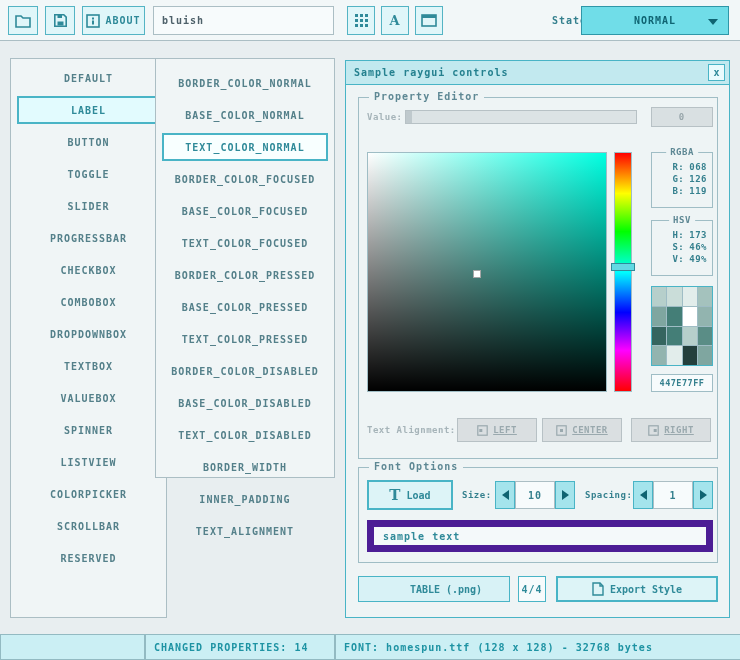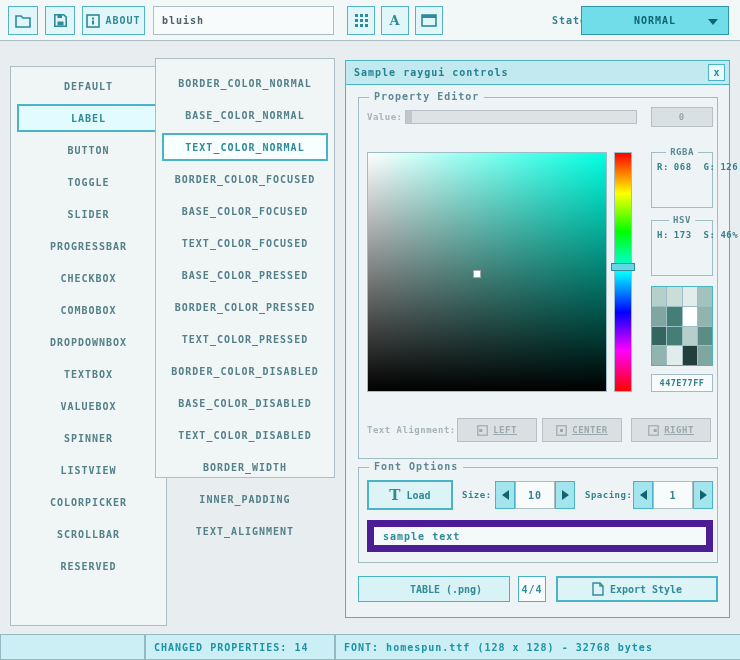--- a/index.html
+++ b/index.html
@@ -50,21 +50,21 @@
 
   .picker{position:absolute;left:8px;top:54px;width:240px;height:240px;border:1px solid #9FBDC5;cursor:crosshair;
         background:linear-gradient(to bottom, rgba(0,0,0,0), #000), linear-gradient(to right, #fff, #00FFE1);}
   .cursor{position:absolute;width:8px;height:8px;background:#fff;border:1px solid rgba(0,0,0,0.35);}
 
   .huebar{position:absolute;left:255px;top:54px;width:18px;height:240px;border:1px solid #9FBDC5;
         background:linear-gradient(to bottom,#f00 0%,#ff0 17%,#0f0 33%,#0ff 50%,#00f 67%,#f0f 83%,#f00 100%);}
   .hue-handle{position:absolute;left:-4px;width:24px;height:8px;background:#62D8E3;border:1px solid #2F8A99;cursor:grab;}
 
   .minibox{position:absolute;left:292px;width:62px;height:56px;border:1px solid #9FBDC5;
-        display:flex;flex-direction:row;gap:2px;padding-top:9px;}
+        display:flex;flex-direction:column;gap:2px;padding-top:9px;align-items:flex-end;}
   .mini-label{position:absolute;top:-6px;left:50%;transform:translateX(-50%);background:#EEF4F5;padding:0 4px;
         color:#5E8894;font-size:9px;letter-spacing:0.5px;}
   .mini-row{display:flex;gap:5px;padding:0 5px;font-size:9px;letter-spacing:0.5px;color:#35808E;}
 
   .swatch-grid{position:absolute;left:292px;top:188px;width:62px;height:80px;border:1px solid #49B4C6;
         display:grid;grid-template-columns:repeat(4,1fr);grid-auto-rows:1fr;gap:1px;background:#9FBDC5;}
   .swatch{cursor:pointer;}
   .hexbox{position:absolute;left:292px;top:276px;width:62px;height:18px;background:#F7FBFC;border:1px solid #9FBDC5;
         display:flex;align-items:center;justify-content:center;font-size:8.5px;letter-spacing:0.5px;color:#35808E;cursor:text;}
 
@@ -141,21 +141,21 @@
         <rect x="1" y="1" width="14" height="3" fill="#2F8A99"></rect>
       </svg>
   </button>
   <span class="state-label">State:</span>
   <div class="dropdown">
     <span>NORMAL</span>
     <span class="chev"></span>
   </div>
 </div>
 
-<div class="panel list" style="left:10px;top:58px;width:157px;height:560px;margin-top:8px;">
+<div class="panel list" style="left:10px;top:58px;width:157px;height:560px;">
   <div class="litem">DEFAULT</div>
   <div class="litem selected">LABEL</div>
   <div class="litem">BUTTON</div>
   <div class="litem">TOGGLE</div>
   <div class="litem">SLIDER</div>
   <div class="litem">PROGRESSBAR</div>
   <div class="litem">CHECKBOX</div>
   <div class="litem">COMBOBOX</div>
   <div class="litem">DROPDOWNBOX</div>
   <div class="litem">TEXTBOX</div>
@@ -167,22 +167,22 @@
   <div class="litem">RESERVED</div>
 </div>
 
 <div class="panel list mid" style="left:155px;top:58px;width:180px;height:420px;">
   <div class="litem">BORDER_COLOR_NORMAL</div>
   <div class="litem">BASE_COLOR_NORMAL</div>
   <div class="litem selected white">TEXT_COLOR_NORMAL</div>
   <div class="litem">BORDER_COLOR_FOCUSED</div>
   <div class="litem">BASE_COLOR_FOCUSED</div>
   <div class="litem">TEXT_COLOR_FOCUSED</div>
+  <div class="litem">BORDER_COLOR_PRESSED</div>
   <div class="litem">BASE_COLOR_PRESSED</div>
-  <div class="litem">BORDER_COLOR_PRESSED</div>
   <div class="litem">TEXT_COLOR_PRESSED</div>
   <div class="litem">BORDER_COLOR_DISABLED</div>
   <div class="litem">BASE_COLOR_DISABLED</div>
   <div class="litem">TEXT_COLOR_DISABLED</div>
   <div class="litem">BORDER_WIDTH</div>
   <div class="litem">INNER_PADDING</div>
   <div class="litem">TEXT_ALIGNMENT</div>
 </div>
 
 <div class="window">

